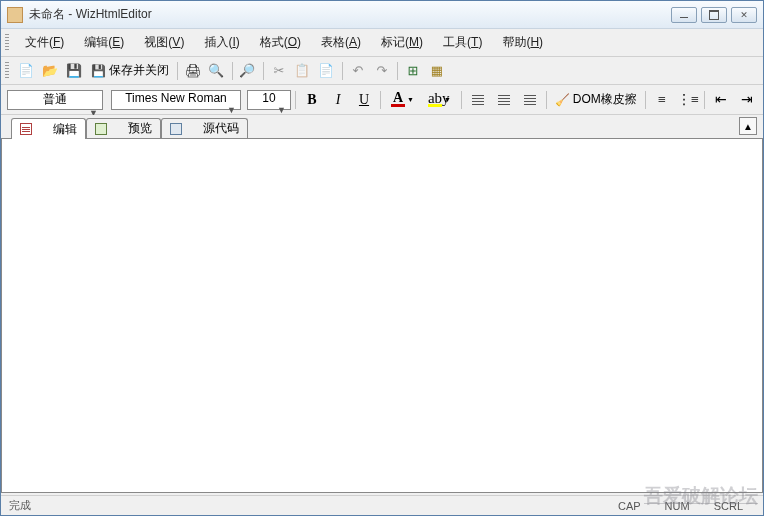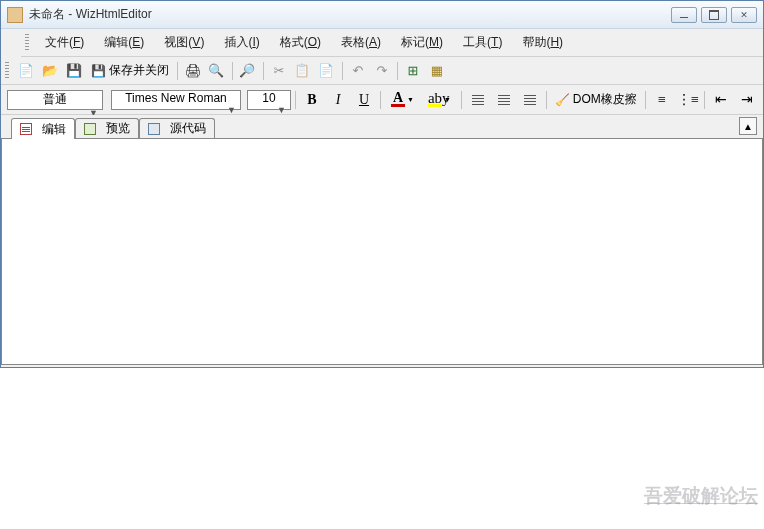--- a/index.html
+++ b/index.html
@@ -1,47 +1,47 @@
 <!DOCTYPE html>
 <html><head>
 <meta charset="utf-8">
 <style>
 * { box-sizing: border-box; margin: 0; padding: 0; }
 body { font-family: "Microsoft YaHei", SimSun, Arial, sans-serif; font-size: 12px; background: #fff; width: 764px; height: 529px; overflow: hidden; position: relative; }
-.window { width: 764px; height: 368px; border: 1px solid #5a7fa8; background: #f0f0f0; display: flex; flex-direction: column; }
+.window { width: 764px; height: 516px; border: 1px solid #5a7fa8; background: #f0f0f0; display: flex; flex-direction: column; }
 .titlebar { height: 28px; background: linear-gradient(to bottom, #f8fbfe, #e1ebf5); display: flex; align-items: center; padding: 0 6px; border-bottom: 1px solid #c8d4e0; }
 .titlebar .icon { width: 16px; height: 16px; background: #e8c890; border: 1px solid #c09050; margin-right: 6px; }
 .titlebar .title { flex: 1; color: #333; font-size: 12px; }
 .winbtns { display: flex; gap: 4px; }
 .winbtn { width: 26px; height: 16px; border: 1px solid #88a0b8; background: linear-gradient(#f8fbfe,#d8e4f0); border-radius: 2px; display: flex; align-items: center; justify-content: center; font-size: 10px; cursor: default; }
 .winbtn.max { position: relative; }
 .winbtn.max::before { content: ''; width: 8px; height: 7px; border: 1px solid #555; border-top-width: 2px; }
 .winbtn.close::before { content: '✕'; font-size: 9px; color: #555; }
 .winbtn.min::before { content: ''; width: 8px; height: 1px; background: #555; margin-top: 6px; }
-.menubar { height: 28px; background: #f0f0f0; display: flex; align-items: center; padding-left: 4px; gap: 4px; border-bottom: 1px solid #d0d0d0; margin-left: 20px; }
+.menubar { height: 28px; background: #f0f0f0; display: flex; align-items: center; padding-left: 4px; gap: 4px; border-bottom: 1px solid #d0d0d0; }
 .grip { width: 4px; height: 18px; background: repeating-linear-gradient(#999 0 1px, transparent 1px 3px); margin-right: 4px; }
 .menuitem { padding: 3px 8px; color: #222; cursor: default; }
 .menuitem u { text-decoration: underline; }
 .toolbar { height: 28px; background: #f0f0f0; display: flex; align-items: center; padding-left: 4px; gap: 2px; border-bottom: 1px solid #d0d0d0; }
 .tbtn { width: 22px; height: 22px; display: flex; align-items: center; justify-content: center; cursor: default; font-size: 13px; }
 .tbtn.disabled { opacity: 0.4; }
 .tsep { width: 1px; height: 18px; background: #c0c0c0; margin: 0 2px; }
 .tbtn-text { padding: 2px 4px; display: flex; align-items: center; gap: 3px; cursor: default; height: 22px; }
 .fmtbar { height: 30px; background: #f0f0f0; display: flex; align-items: center; padding-left: 6px; gap: 2px; border-bottom: 1px solid #d0d0d0; }
 .combo { height: 20px; border: 1px solid #888; background: #fff; display: flex; align-items: center; padding: 0 4px; font-size: 12px; flex-direction: column; }
 .combo .arrow { margin-left: auto; font-size: 9px; color: #555; padding-left: 4px; }
 .fbtn { width: 24px; height: 22px; display: flex; align-items: center; justify-content: center; font-family: "Times New Roman", serif; font-size: 14px; cursor: default; }
 .fbtn.bold { font-weight: bold; }
 .fbtn.italic { font-style: italic; }
 .fbtn.underline { text-decoration: underline; }
 .fbtn.wide { width: auto; padding: 0 6px; }
 .fbtn .drop { font-size: 7px; margin-left: 2px; }
 .colorind { width: 14px; font-weight: bold; border-bottom: 3px solid; display: inline-block; text-align: center; line-height: 12px; }
 .tabbar { height: 24px; background: #f0f0f0; display: flex; align-items: flex-end; padding: 0 10px; border-bottom: 1px solid #888; position: relative; }
-.tab { height: 20px; border: 1px solid #888; border-bottom: none; background: #f0f0f0; padding: 2px 8px; display: flex; align-items: center; gap: 10px; margin-right: 0; font-size: 12px; border-radius: 3px 3px 0 0; cursor: default; }
+.tab { height: 20px; border: 1px solid #888; border-bottom: none; background: #f0f0f0; padding: 2px 8px; display: flex; align-items: center; gap: 21px; margin-right: 0; font-size: 12px; border-radius: 3px 3px 0 0; cursor: default; }
 .tab.active { background: #fff; height: 21px; margin-bottom: -1px; z-index: 2; }
 .tabicon { width: 12px; height: 12px; }
 .icon-edit { background: #fff; border: 1px solid #b04040; position: relative; }
 .icon-edit::after { content: ''; position: absolute; left: 1px; top: 3px; right: 1px; height: 1px; background: #b04040; box-shadow: 0 2px #b04040, 0 4px #b04040; }
 .icon-preview { background: #e0f0d0; border: 1px solid #608040; }
 .icon-src { background: #e0e8f0; border: 1px solid #6080a0; }
 .upbtn { position: absolute; right: 6px; top: 2px; width: 18px; height: 18px; border: 1px solid #888; background: #f8f8f8; display: flex; align-items: center; justify-content: center; font-size: 10px; }
 .editor { flex: 1; background: #fff; border: 1px solid #888; border-top: none; margin: 0 0 2px 0; }
 .statusbar { height: 20px; background: #f0f0f0; display: flex; align-items: center; padding: 0 8px; border-top: 1px solid #d0d0d0; font-size: 11px; color: #555; }
 .statusbar .left { flex: 1; }
@@ -163,15 +163,21 @@
     </div>
     <div class="tab">
       <div class="tabicon icon-src"></div>
       <span>源代码</span>
     </div>
     <div class="upbtn">▲</div>
   </div>
 
   <div class="editor"></div>
 
+  <div class="statusbar">
+    <div class="left">完成</div>
+    <div class="sect">CAP</div>
+    <div class="sect">NUM</div>
+    <div class="sect">SCRL</div>
+  </div>
 </div>
 
 <div class="watermark">吾爱破解论坛</div>
 
 </body></html>

